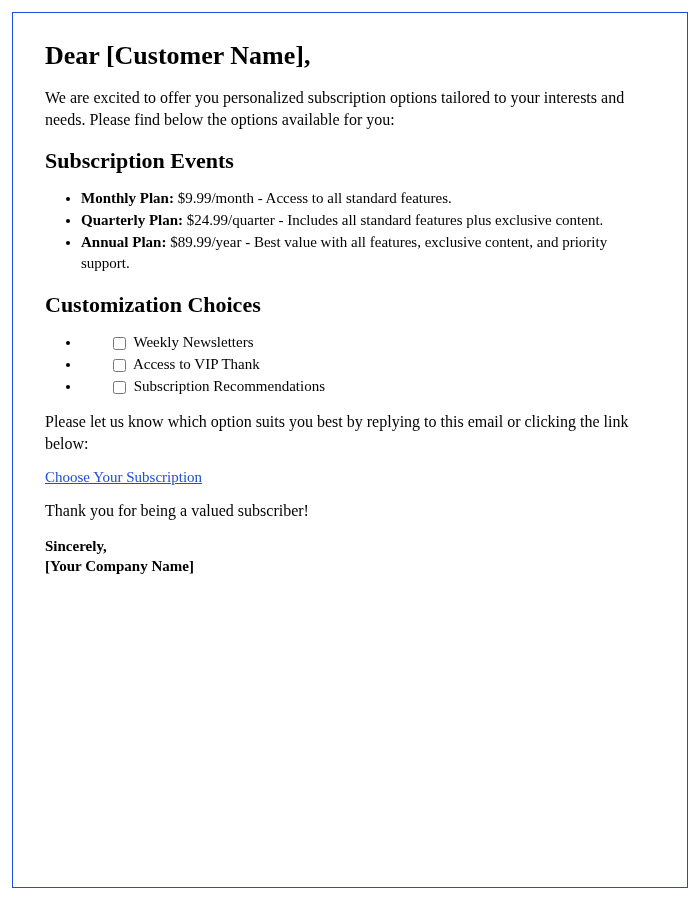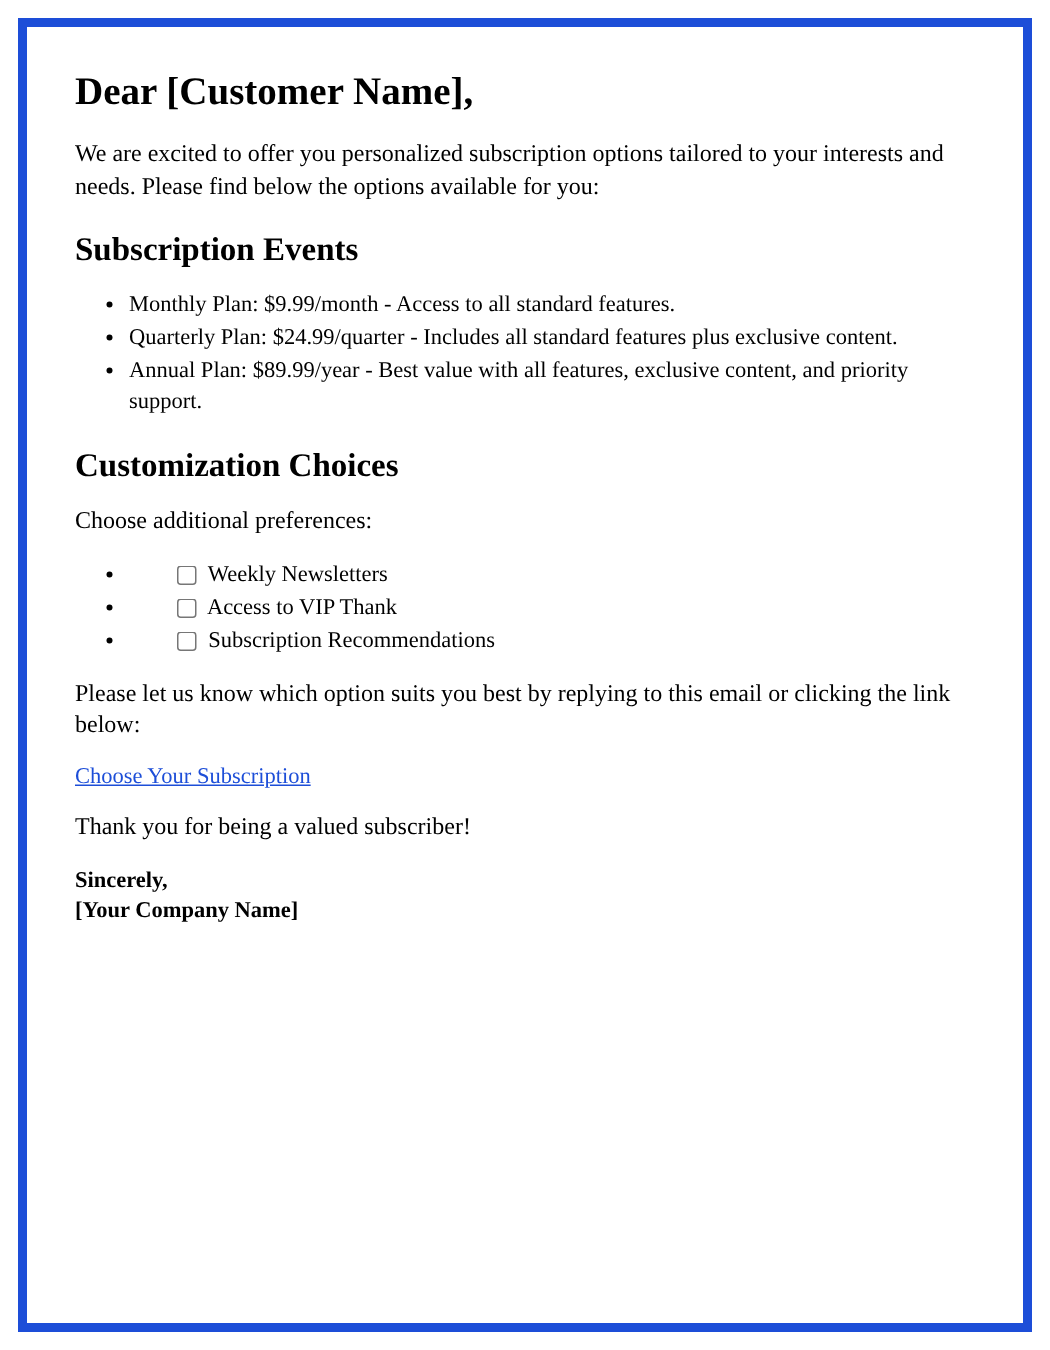--- a/index.html
+++ b/index.html
@@ -8,21 +8,21 @@
       box-sizing: border-box;
     }
     body {
       font-family: "Times New Roman", Times, serif;
       background: #fff;
       padding: 12px;
       width: 700px;
       height: 900px;
     }
     .document {
-      border: 6px solid #1d4ed8;
+      border: 1px solid #1d4ed8;
       padding: 28px 32px;
       height: 100%;
     }
     h1 {
       font-size: 26px;
       font-weight: bold;
       margin-bottom: 16px;
     }
     h2 {
       font-size: 22px;
@@ -38,21 +38,21 @@
     ul {
       margin-left: 36px;
       margin-bottom: 14px;
     }
     li {
       font-size: 15px;
       line-height: 1.4;
       margin-bottom: 1px;
     }
     .plan-label {
-      font-weight: normal;
+      font-weight: bold;
     }
     .checkbox-list li {
       list-style-type: disc;
       padding-left: 32px;
     }
     .checkbox-list input[type="checkbox"] {
       margin-right: 4px;
       vertical-align: middle;
     }
     a {
@@ -87,21 +87,20 @@
     <li>
       <span class="plan-label">Quarterly Plan:</span><span> $24.99/quarter - Includes all standard features plus exclusive content.</span>
     </li>
     <li>
       <span class="plan-label">Annual Plan:</span><span> $89.99/year - Best value with all features, exclusive content, and priority support.</span>
     </li>
   </ul>
 
   <h2>Customization Choices</h2>
 
-  <p>Choose additional preferences:</p>
 
   <ul class="checkbox-list">
     <li>
       <input type="checkbox" style=""><span> Weekly Newsletters</span>
     </li>
     <li>
       <input type="checkbox" style=""><span> Access to VIP Thank</span>
     </li>
     <li>
       <input type="checkbox" style=""><span> Subscription Recommendations</span>

